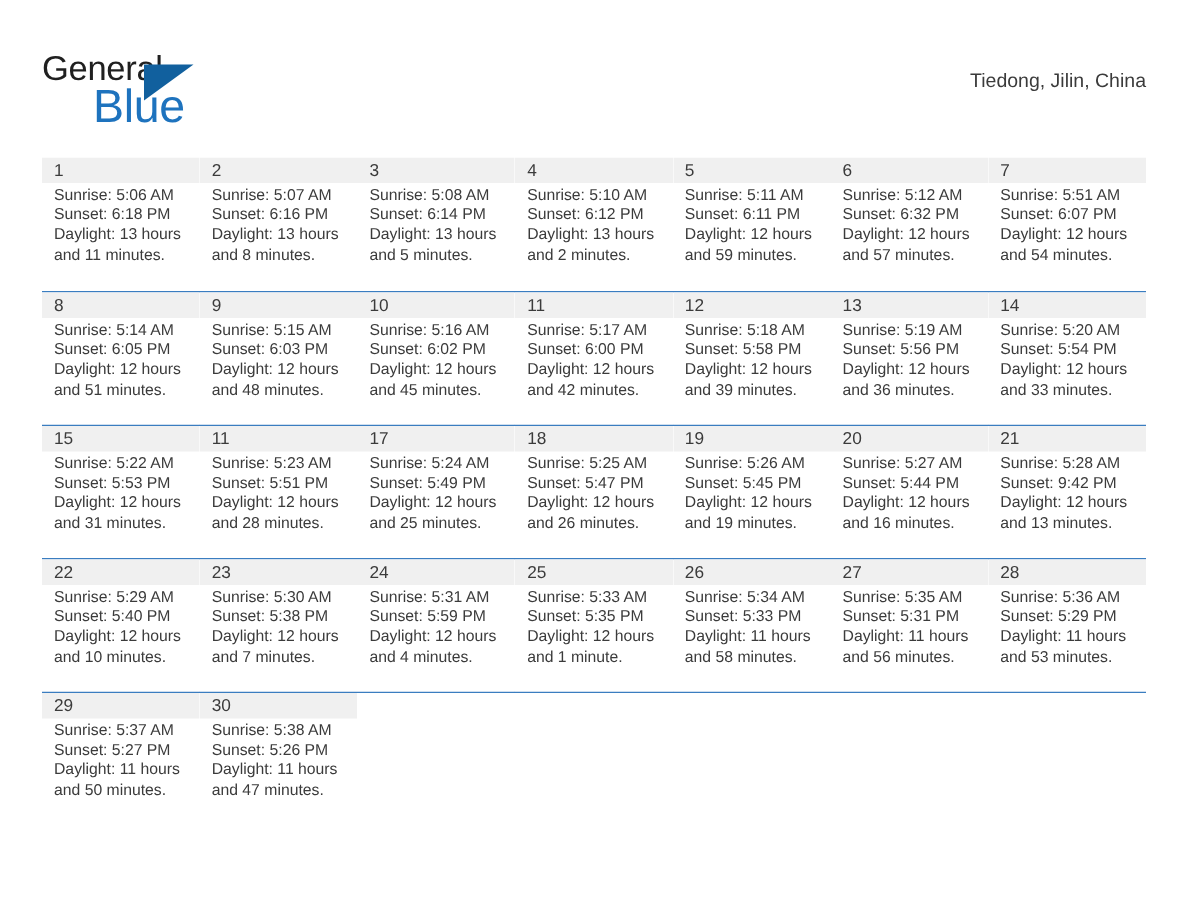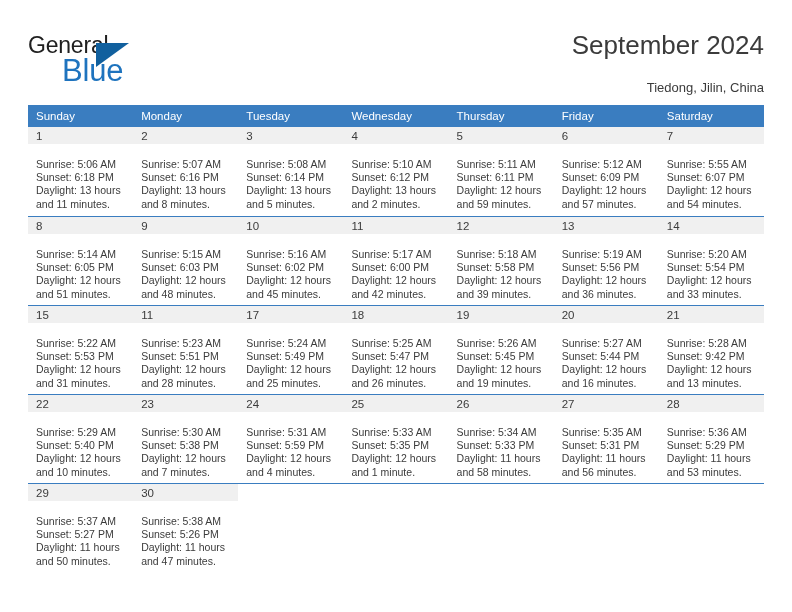--- a/index.html
+++ b/index.html
@@ -131,21 +131,21 @@
     padding: 2px 0 0 8px;
     box-sizing: border-box;
     font-size: 11.5px;
     color: #3b3b3b;
     line-height: 14px;
   }
   .day-cell.empty .day-num-strip {
     background: transparent;
   }
   .day-body {
-    padding: 14px 6px 0 8px;
+    padding: 2px 6px 0 8px;
     font-size: 10.5px;
     line-height: 13.2px;
     color: #3b3b3b;
   }
   .day-body div {
     white-space: nowrap;
   }
 </style>
 </head>
 <body>
@@ -154,37 +154,27 @@
 
   <div class="top-header">
 
     <div class="brand">
       <span class="brand-general">General</span>
       <span class="brand-triangle"></span>
       <span class="brand-blue">Blue</span>
     </div>
 
     <div class="title-block">
-      <div class="cal-title">September 2024</div>
       <div class="cal-subtitle">Tiedong, Jilin, China</div>
     </div>
 
   </div>
 
   <div class="calendar">
 
-    <div class="dow-row">
-      <div class="dow-cell">Sunday</div>
-      <div class="dow-cell">Monday</div>
-      <div class="dow-cell">Tuesday</div>
-      <div class="dow-cell">Wednesday</div>
-      <div class="dow-cell">Thursday</div>
-      <div class="dow-cell">Friday</div>
-      <div class="dow-cell">Saturday</div>
-    </div>
 
     <div id="weeks-container">
         <div class="week-row first">
           <div class="day-cell">
             <div class="day-num-strip">1</div>
             <div class="day-body">
               <div>Sunrise: 5:06 AM</div>
               <div>Sunset: 6:18 PM</div>
               <div>Daylight: 13 hours</div>
               <div>and 11 minutes.</div>
@@ -223,29 +213,29 @@
               <div>Sunrise: 5:11 AM</div>
               <div>Sunset: 6:11 PM</div>
               <div>Daylight: 12 hours</div>
               <div>and 59 minutes.</div>
             </div>
           </div>
           <div class="day-cell">
             <div class="day-num-strip">6</div>
             <div class="day-body">
               <div>Sunrise: 5:12 AM</div>
-              <div>Sunset: 6:09 PM</div>
+              <div>Sunset: 6:32 PM</div>
               <div>Daylight: 12 hours</div>
               <div>and 57 minutes.</div>
             </div>
           </div>
           <div class="day-cell">
             <div class="day-num-strip">7</div>
             <div class="day-body">
-              <div>Sunrise: 5:55 AM</div>
+              <div>Sunrise: 5:51 AM</div>
               <div>Sunset: 6:07 PM</div>
               <div>Daylight: 12 hours</div>
               <div>and 54 minutes.</div>
             </div>
           </div>
         </div>
         <div class="week-row">
           <div class="day-cell">
             <div class="day-num-strip">8</div>
             <div class="day-body">

